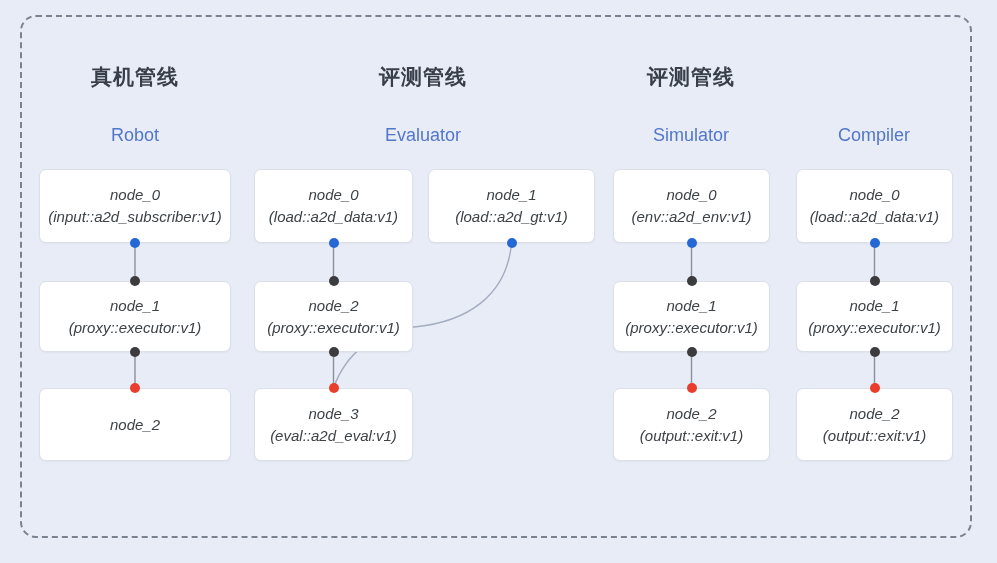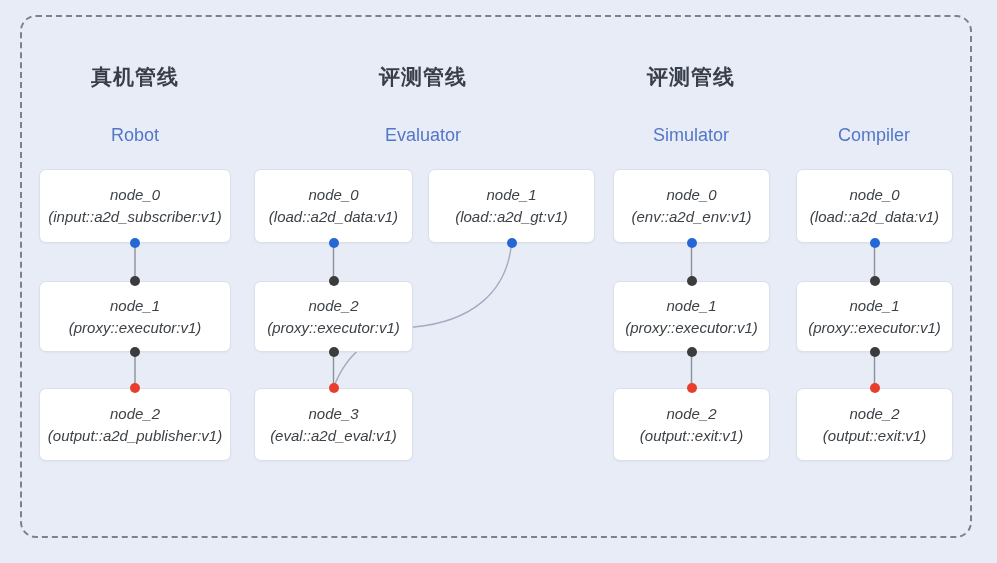--- a/index.html
+++ b/index.html
@@ -78,21 +78,20 @@
   <div class="node" style="left:39px;top:169px;width:192px;height:74px">
     <div class="node-name">node_0</div>
     <div class="node-type">(input::a2d_subscriber:v1)</div>
   </div>
   <div class="node" style="left:39px;top:281px;width:192px;height:71px">
     <div class="node-name">node_1</div>
     <div class="node-type">(proxy::executor:v1)</div>
   </div>
   <div class="node" style="left:39px;top:388px;width:192px;height:73px">
     <div class="node-name">node_2</div>
-    <div class="node-type">(output::a2d_publisher:v1)</div>
   </div>
 
   <div class="node" style="left:254px;top:169px;width:159px;height:74px">
     <div class="node-name">node_0</div>
     <div class="node-type">(load::a2d_data:v1)</div>
   </div>
   <div class="node" style="left:428px;top:169px;width:167px;height:74px">
     <div class="node-name">node_1</div>
     <div class="node-type">(load::a2d_gt:v1)</div>
   </div>

